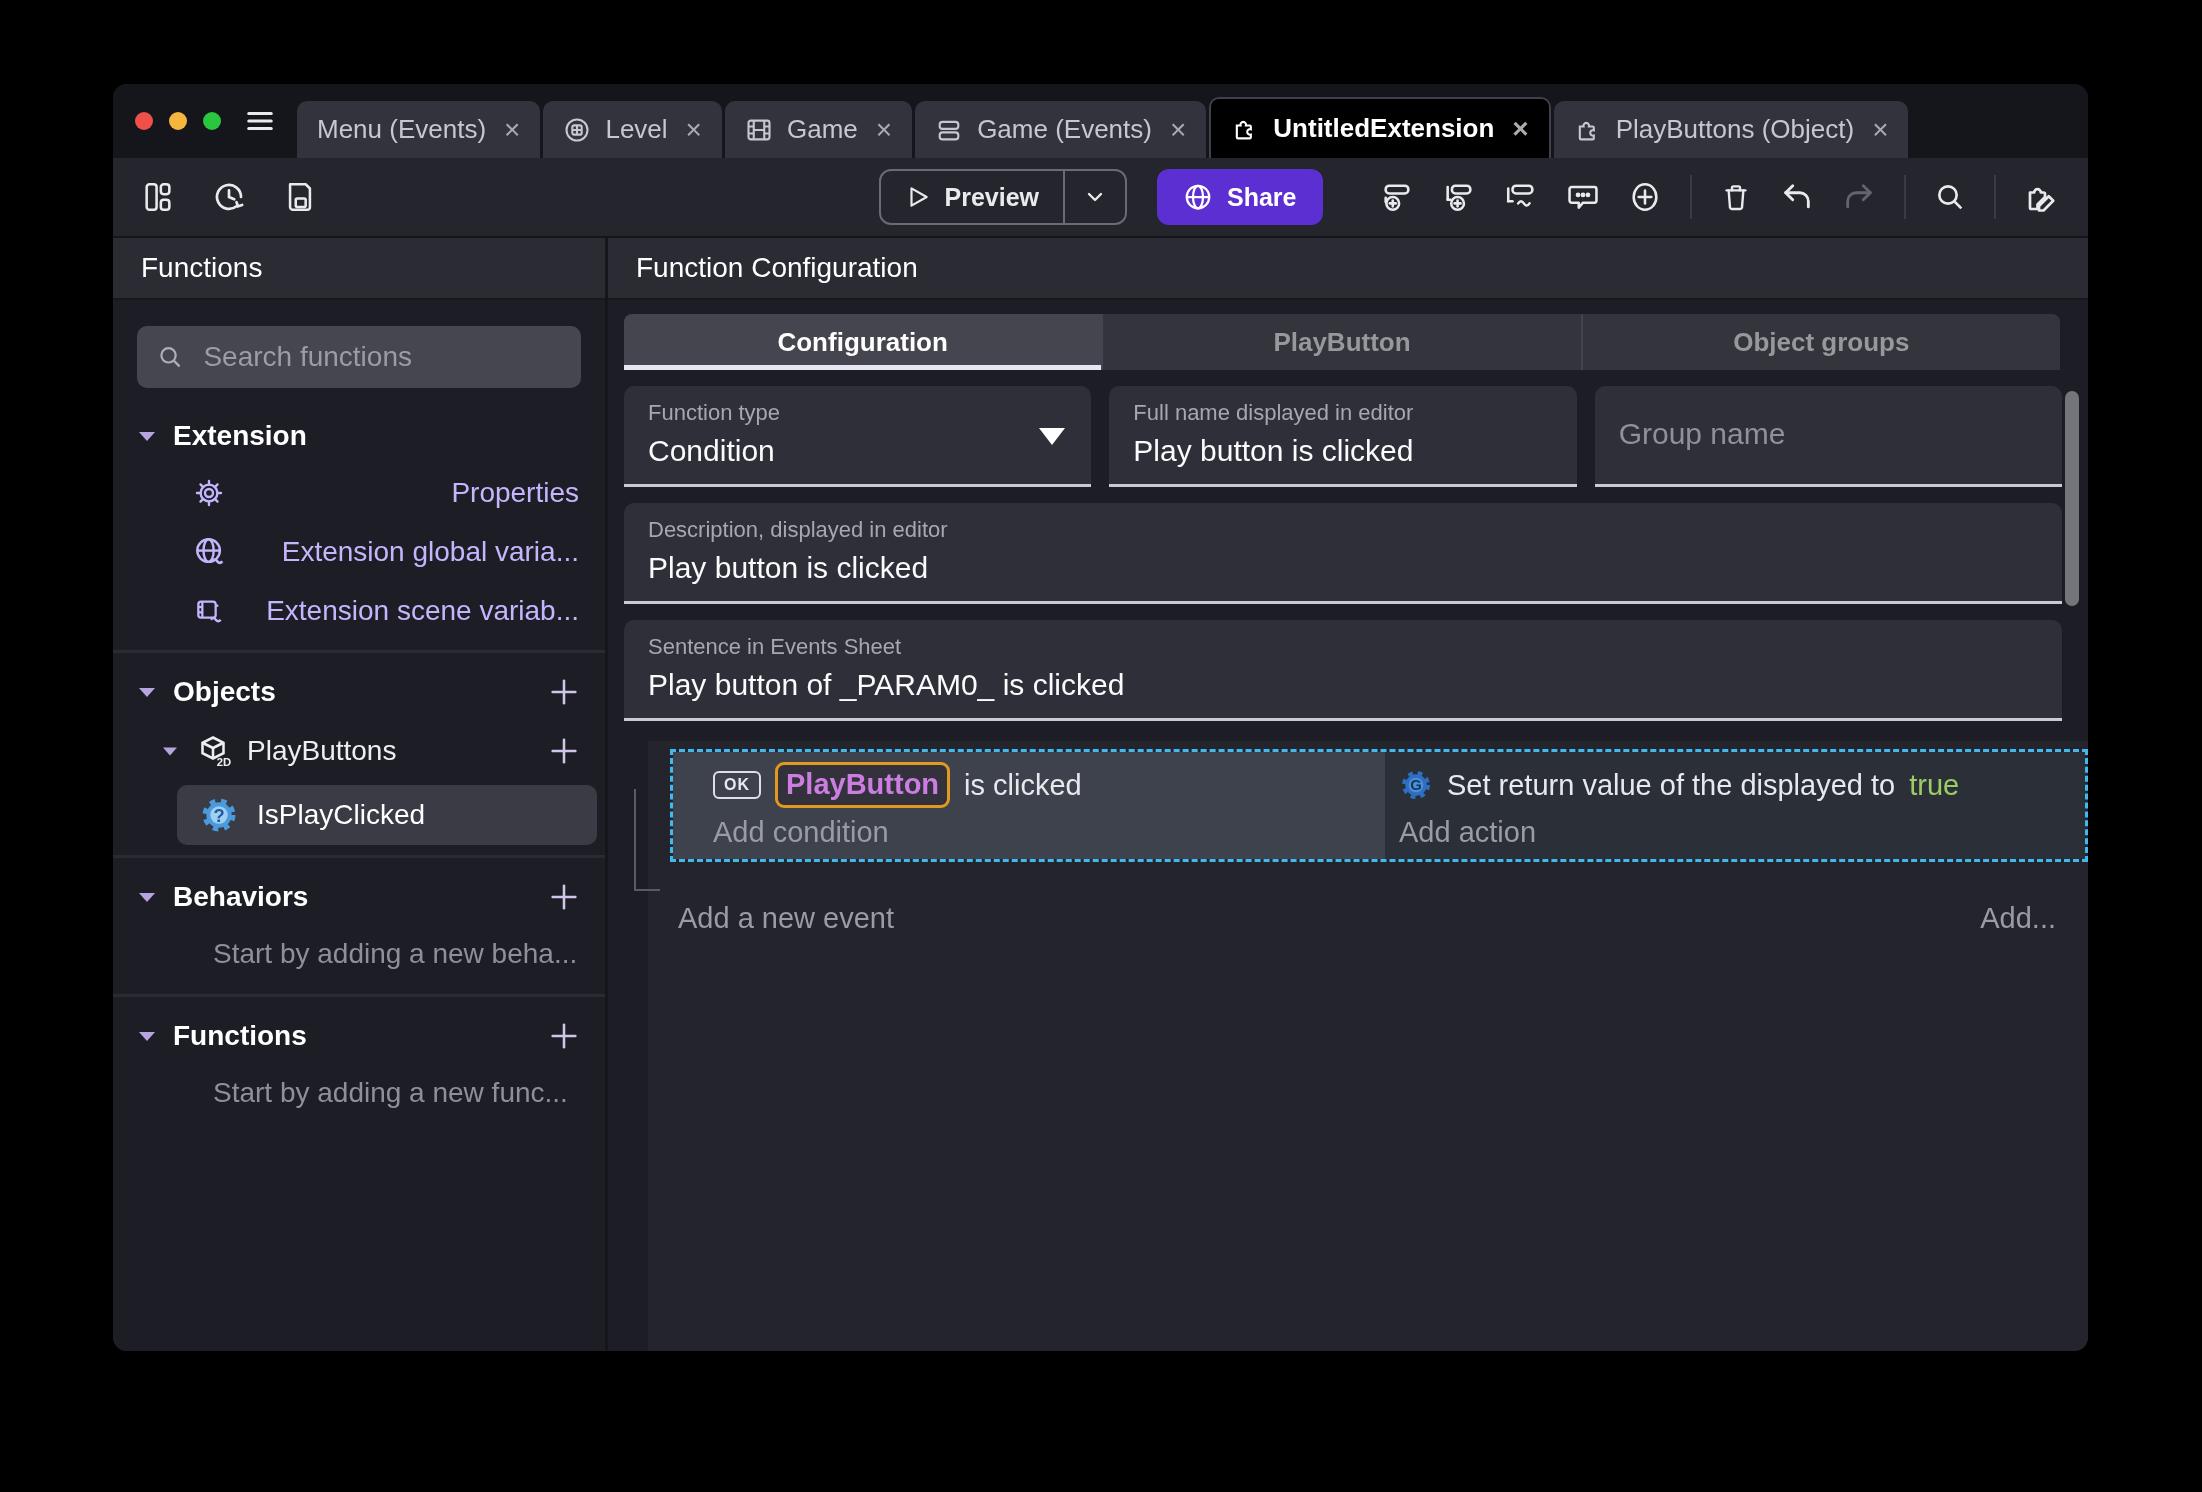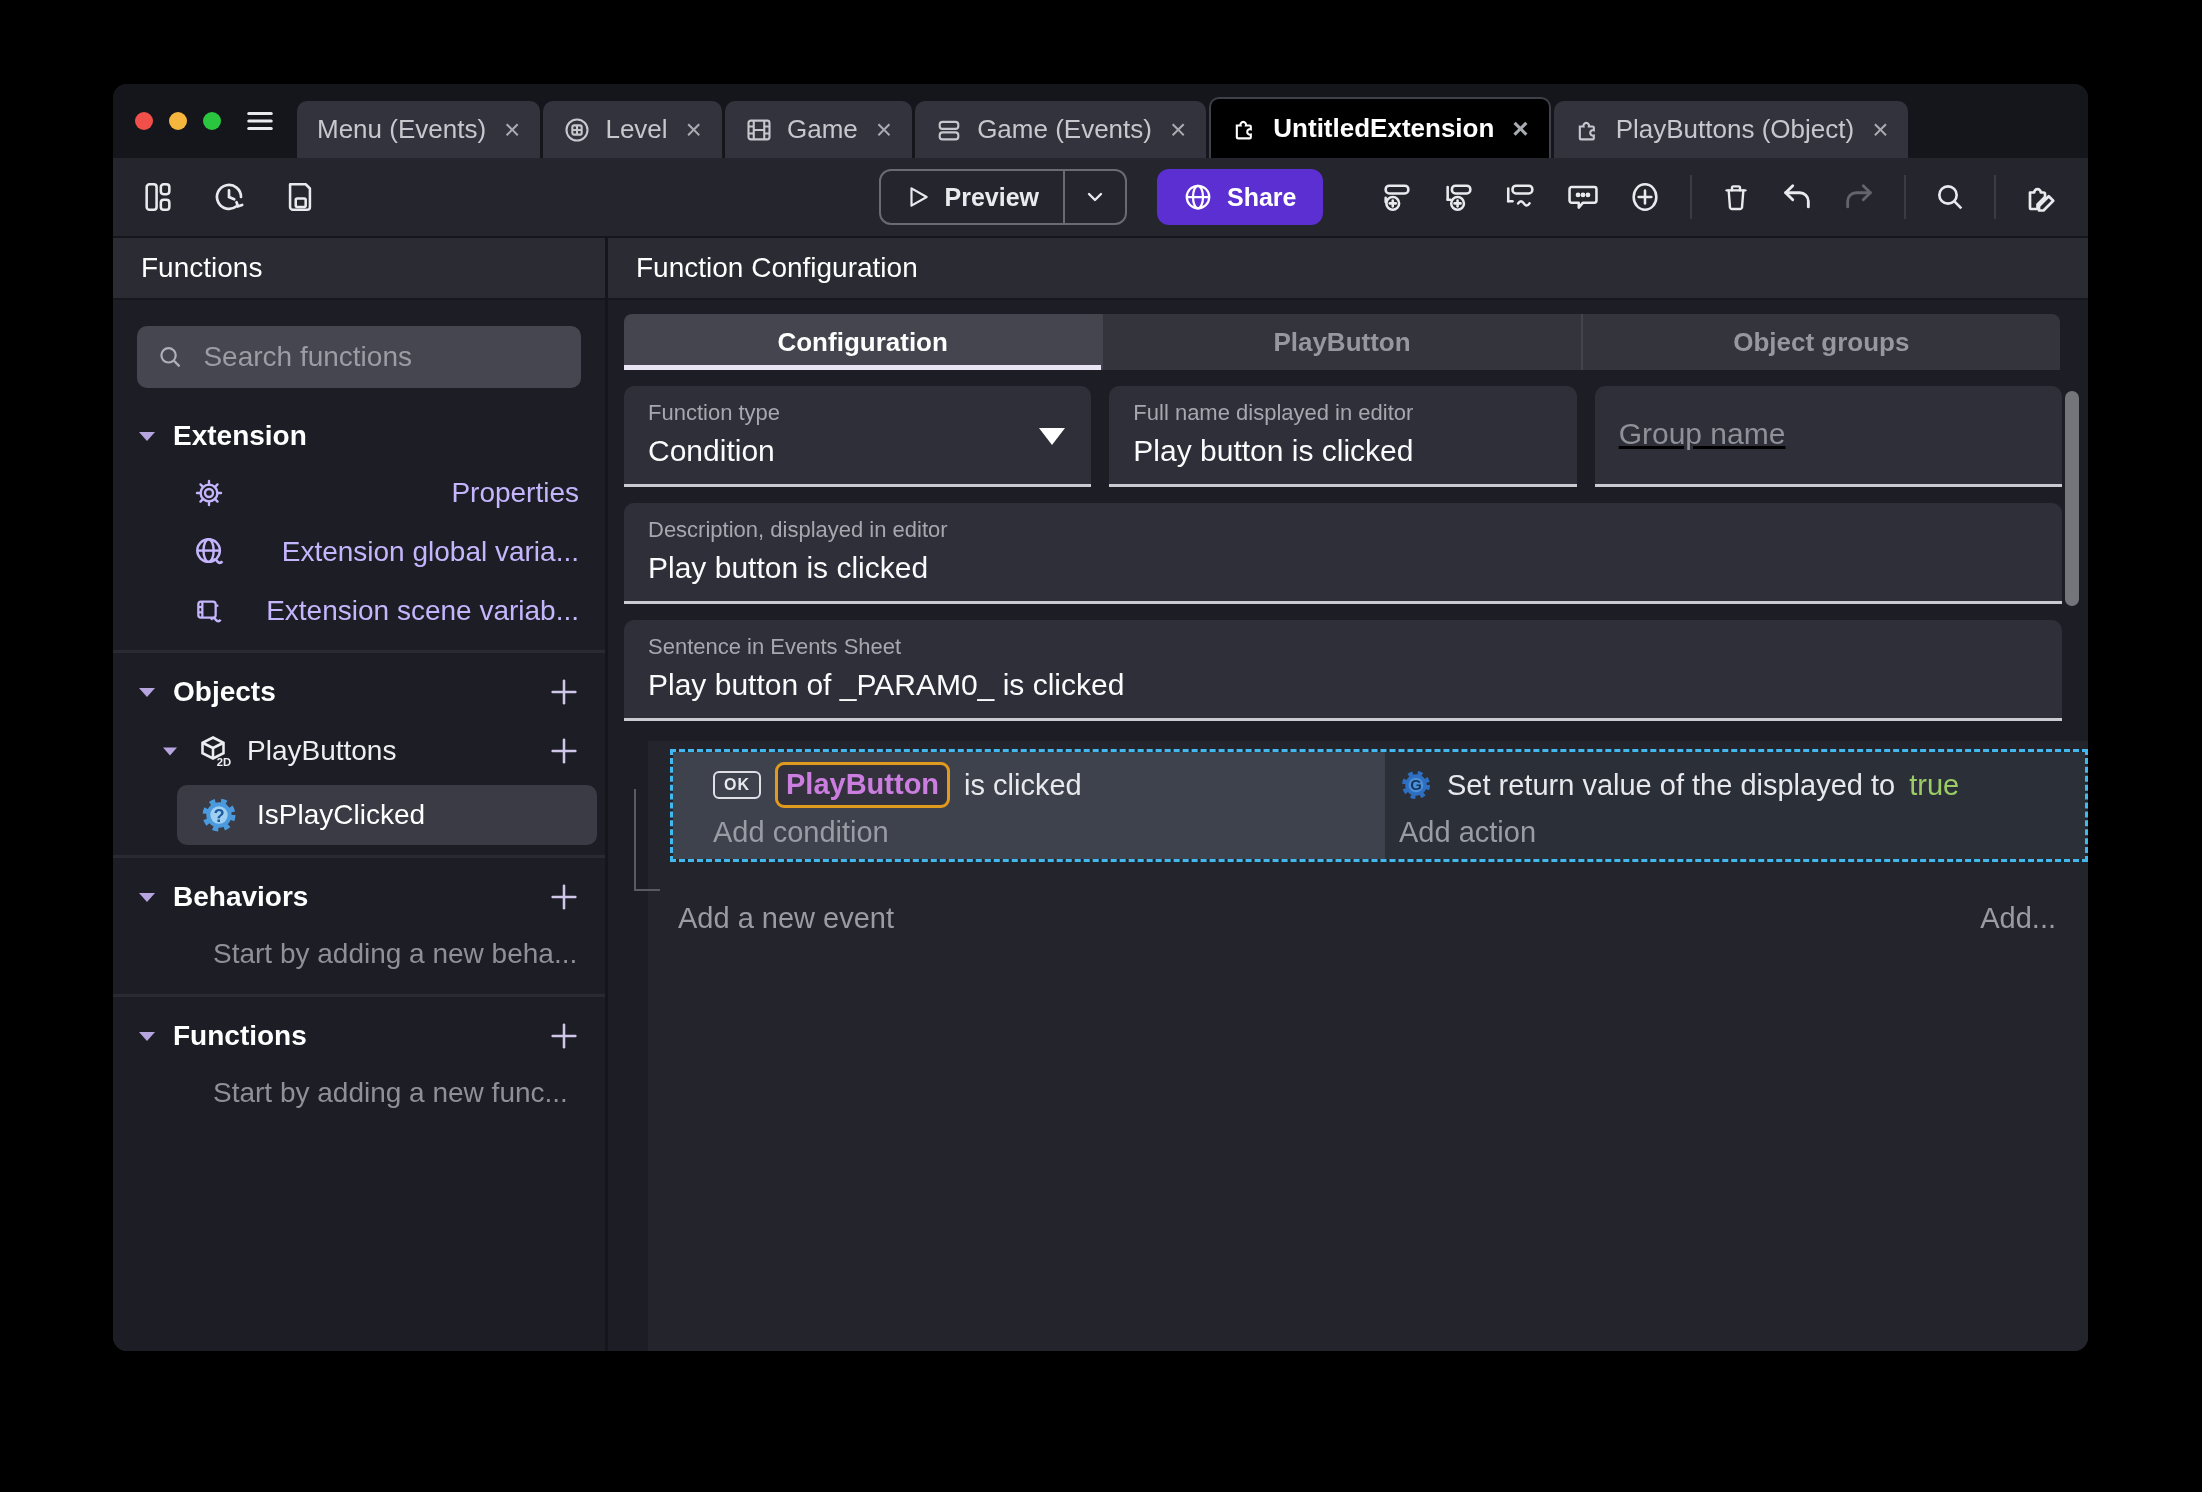--- a/index.html
+++ b/index.html
@@ -64,21 +64,21 @@
   .main-tab.active{background:#44454e;color:#fff;}
   .main-tab.active::after{content:'';position:absolute;left:0;right:0;bottom:0;height:5px;background:#e9e5f4;}
   .config{padding:16px 26px 14px 16px;}
   .fields-row{display:flex;gap:18px;margin-bottom:16px;}
   .field{background:#2e2f38;border-radius:10px 10px 0 0;border-bottom:3px solid #c9cbd1;padding:14px 24px 16px;box-sizing:border-box;min-height:98px;}
   .fields-row .field{flex:1;min-width:0;}
   .field-label{font-size:22px;color:#a6a8b0;margin-bottom:8px;}
   .field-value{font-size:30px;color:#fbfbfd;white-space:nowrap;overflow:hidden;}
   .select-field{position:relative;cursor:pointer;}
   .caret-down{position:absolute;right:26px;top:50%;margin-top:-7px;width:0;height:0;border-left:13px solid transparent;border-right:13px solid transparent;border-top:17px solid #fff;}
-  .placeholder-field{display:flex;align-items:center;cursor:text;text-decoration:underline;}
+  .placeholder-field{display:flex;align-items:center;cursor:text;}
   .placeholder-text{color:#8f9198;font-size:30px;}
   .field.full{margin-bottom:16px;}
   
   .events-wrap{flex:1;display:flex;margin-top:6px;min-height:0;position:relative;}
   .events-gutter{width:40px;flex-shrink:0;}
   .events-sheet{flex:1;background:#23242c;padding-top:8px;position:relative;min-width:0;}
   .event{display:flex;margin-left:22px;border:3px dashed #41b9ef;cursor:pointer;}
   .conditions{width:712px;flex-shrink:0;background:#3e424d;padding:8px 10px 10px 40px;box-sizing:border-box;}
   .actions{flex:1;background:#2b2f38;padding:8px 24px 10px 14px;min-width:0;}
   .cond-line,.action-line{display:flex;align-items:center;gap:14px;color:#e8e9ed;font-size:29px;min-height:50px;}

